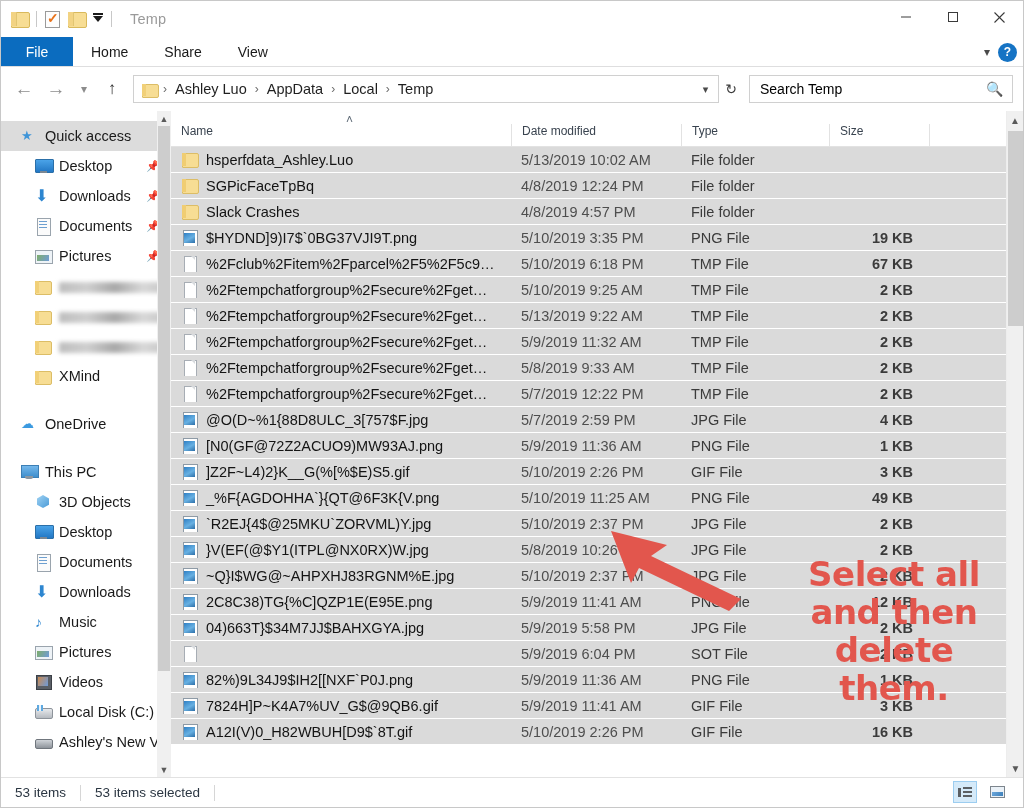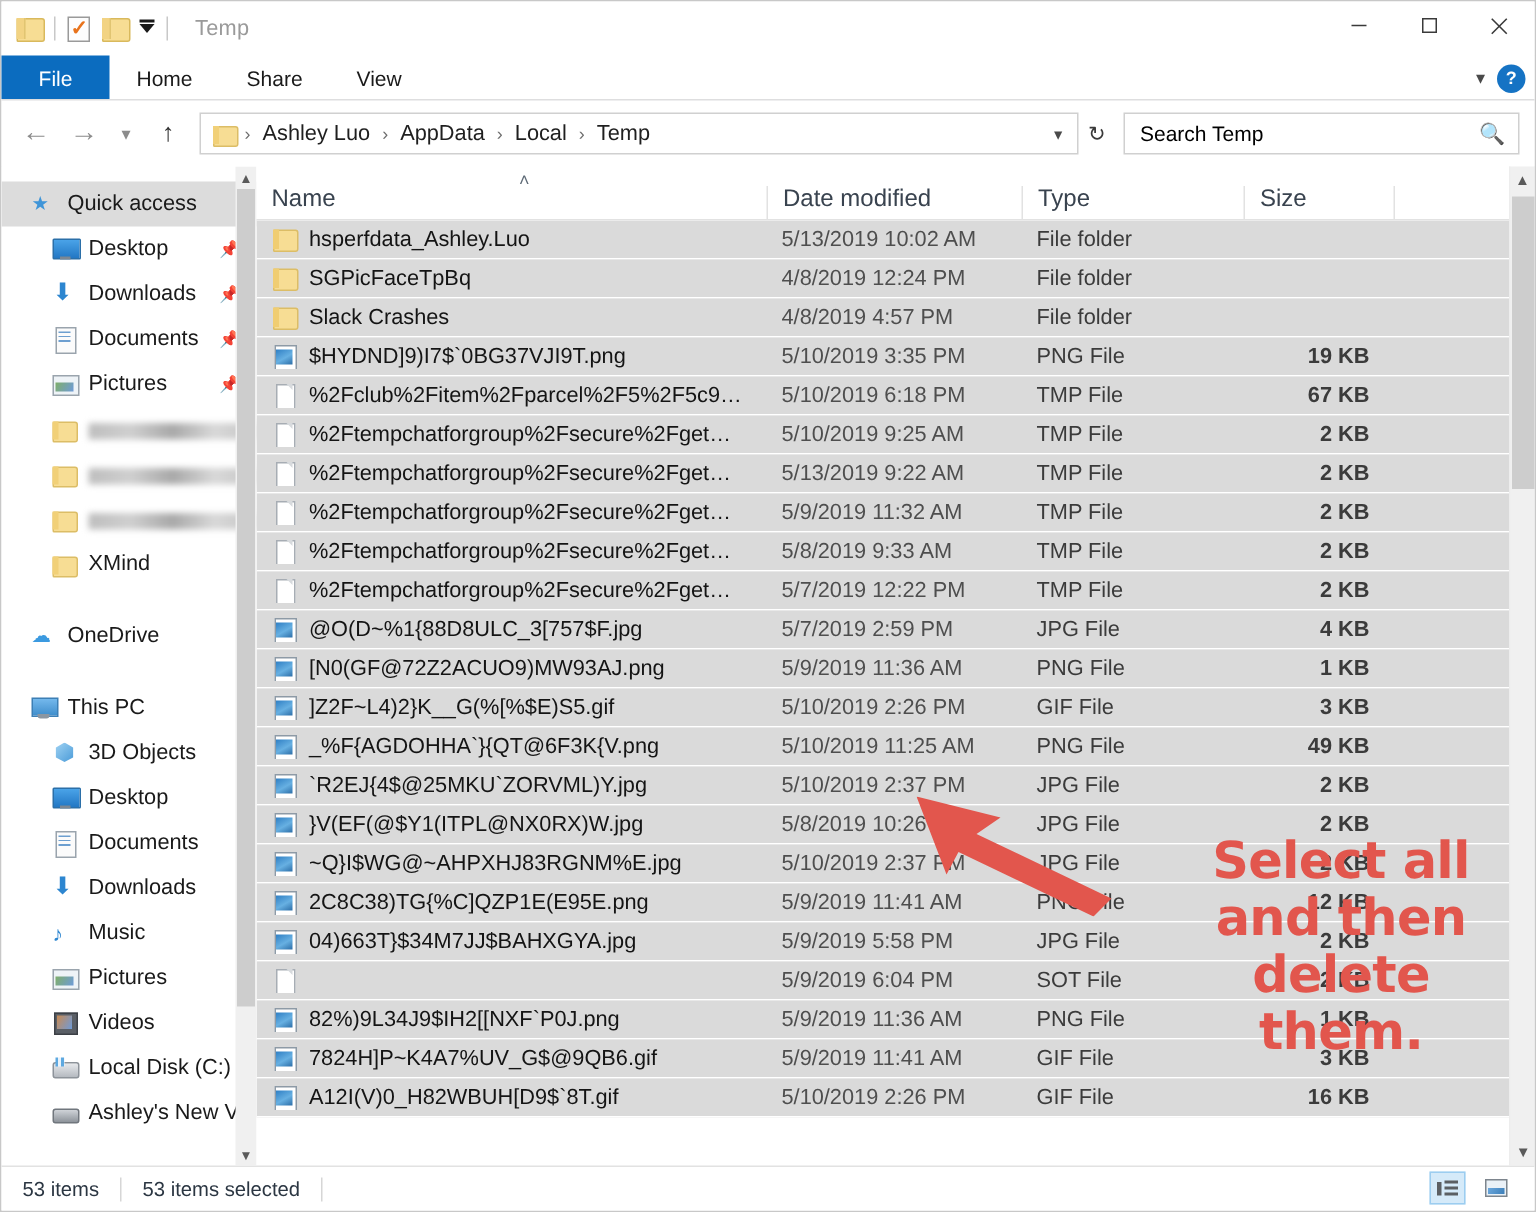--- a/index.html
+++ b/index.html
@@ -233,21 +233,21 @@
     position:absolute; left:1px; width:12px; background:#cdcdcd; border-radius:0;
   }
 
   
   .listpane { flex: 1; display: flex; flex-direction: column; min-width: 0; background:#fff; }
   .colheader {
     height: 36px; flex: 0 0 36px; display: flex; align-items: flex-end;
     border-bottom: 1px solid #e2e2e2; background: #ffffff; position: relative;
   }
   .col {
-    font-size: 16px; color: #39434f; padding: 0 0 8px 10px;
+    font-size: 12px; color: #39434f; padding: 0 0 8px 10px;
     border-left: 1px solid #e2e2e2; height: 22px; display:flex; align-items:flex-start;
   }
   .col:first-child { border-left: none; }
   .col-name   { width: 340px; }
   .col-date   { width: 170px; }
   .col-type   { width: 148px; }
   .col-size   { width: 100px; margin-top: 35px; }
   .col-rest   { flex: 1; }
   .sortmark {
     position: absolute; left: 175px; top: 2px; color: #5f6b77; font-size: 12px;

